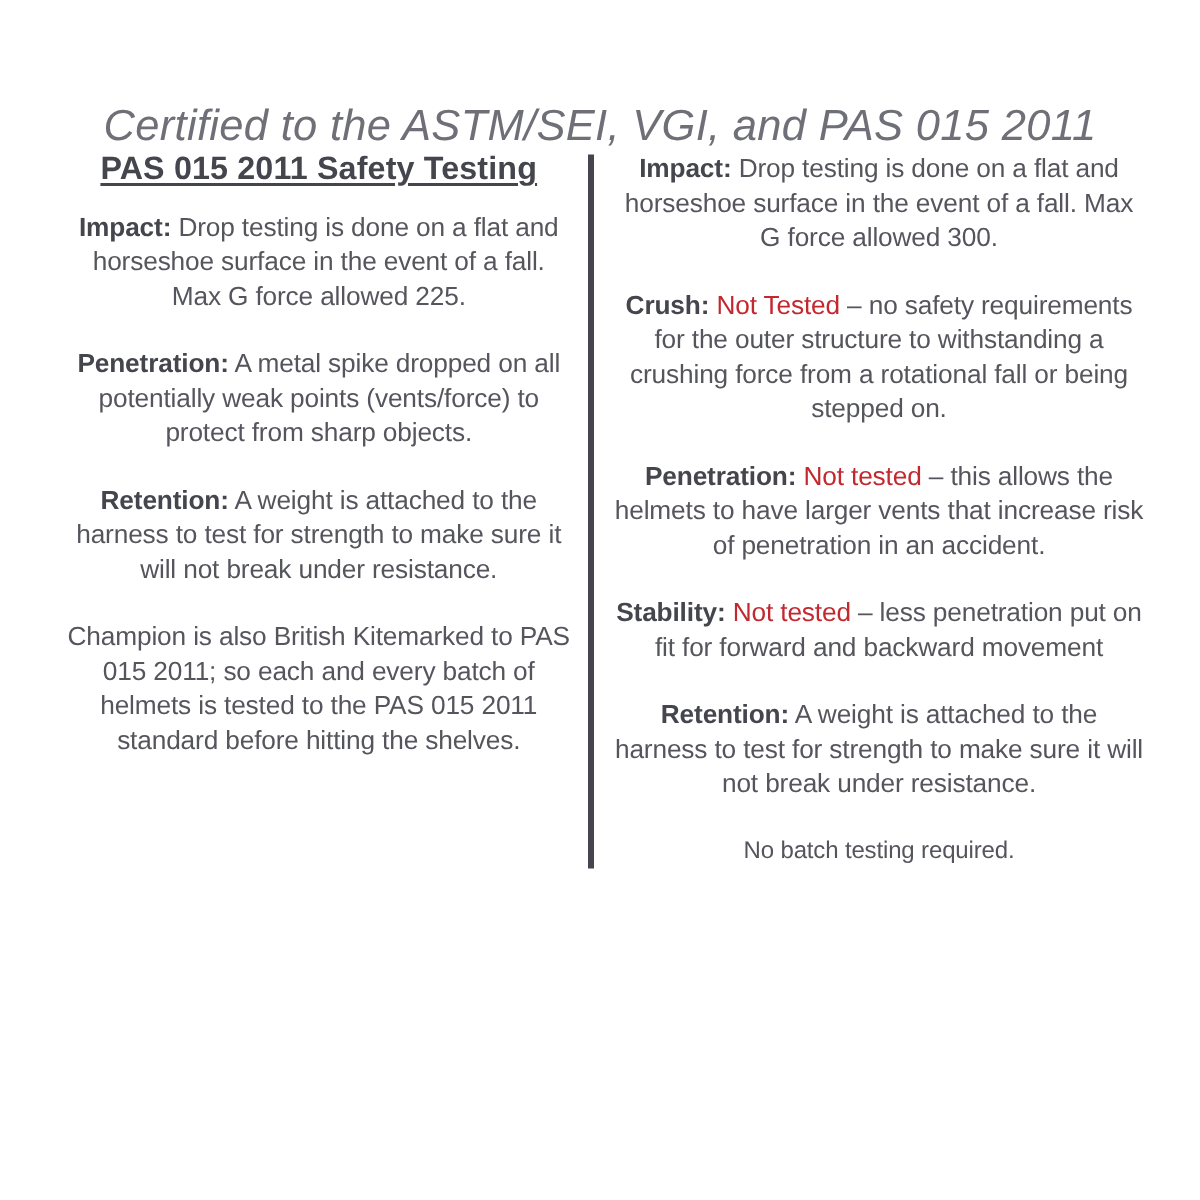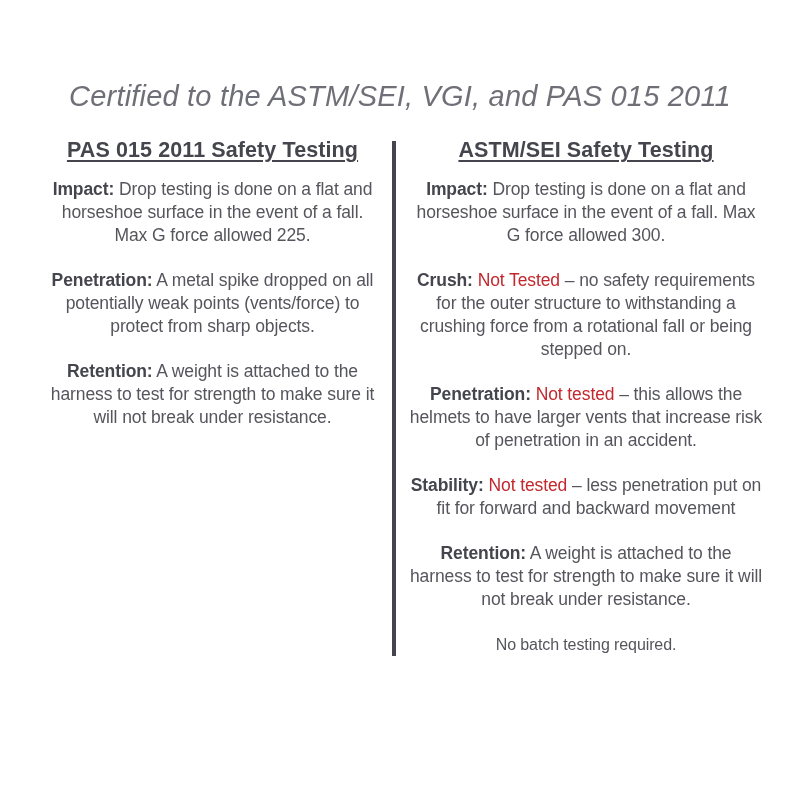--- a/index.html
+++ b/index.html
@@ -9,34 +9,33 @@
   }
   .page {
     position: relative;
     width: 800px;
     height: 800px;
     background: var(--background, #ffffff);
     font-family: "Liberation Sans", sans-serif;
     overflow: hidden;
   }
   .title {
-    margin: 12px;
+    margin: 0;
     padding-top: 68px;
     text-align: center;
     font-size: 29px;
     font-style: italic;
     font-weight: 300;
     letter-spacing: 0.2px;
     color: var(--title, #6f6f77);
   }
   .columns {
     display: flex;
     justify-content: center;
     align-items: stretch;
-    margin-top: 26px;
   }
   .col {
     box-sizing: border-box;
     text-align: center;
     color: var(--body, #55555d);
     font-size: 17.5px;
     line-height: 23px;
     letter-spacing: -0.1px;
   }
   .col.left  { width: 372px; padding: 0 10px 0 24px; }
@@ -84,26 +83,26 @@
       <h2>PAS 015 2011 Safety Testing</h2>
 
       <p class="item"><span class="lbl">Impact:</span> <span class="txt">Drop testing is done on a flat and horseshoe surface in the event of a fall. Max G force allowed 225.</span></p>
 
       <p class="item"><span class="lbl">Penetration:</span> <span class="txt">A metal spike dropped on all potentially weak points (vents/force) to protect from sharp objects.</span></p>
 
 
 
       <p class="item"><span class="lbl">Retention:</span> <span class="txt">A weight is attached to the harness to test for strength to make sure it will not break under resistance.</span></p>
 
+      <p class="item"> <span class="txt">Champion is also British Kitemarked to PAS 015 2011; so each and every batch of helmets is tested to the PAS 015 2011 standard before hitting the shelves.</span></p>
     </section>
 
     <div class="divider"></div>
 
     <section class="col right">
-      <h2>ASTM/SEI Safety Testing</h2>
 
       <p class="item"><span class="lbl">Impact:</span>  <span class="txt">Drop testing is done on a flat and horseshoe surface in the event of a fall. Max G force allowed 300.</span></p>
 
       <p class="item"><span class="lbl">Crush:</span> <span class="red">Not Tested</span> <span class="txt">– no safety requirements for the outer structure to withstanding a crushing force from a rotational fall or being stepped on.</span></p>
 
       <p class="item"><span class="lbl">Penetration:</span> <span class="red">Not tested</span> <span class="txt">– this allows the helmets to have larger vents that increase risk of penetration in an accident.</span></p>
 
       <p class="item"><span class="lbl">Stability:</span> <span class="red">Not tested</span> <span class="txt">– less penetration put on fit for forward and backward movement</span></p>
 
       <p class="item"><span class="lbl">Retention:</span>  <span class="txt">A weight is attached to the harness to test for strength to make sure it will not break under resistance.</span></p>

